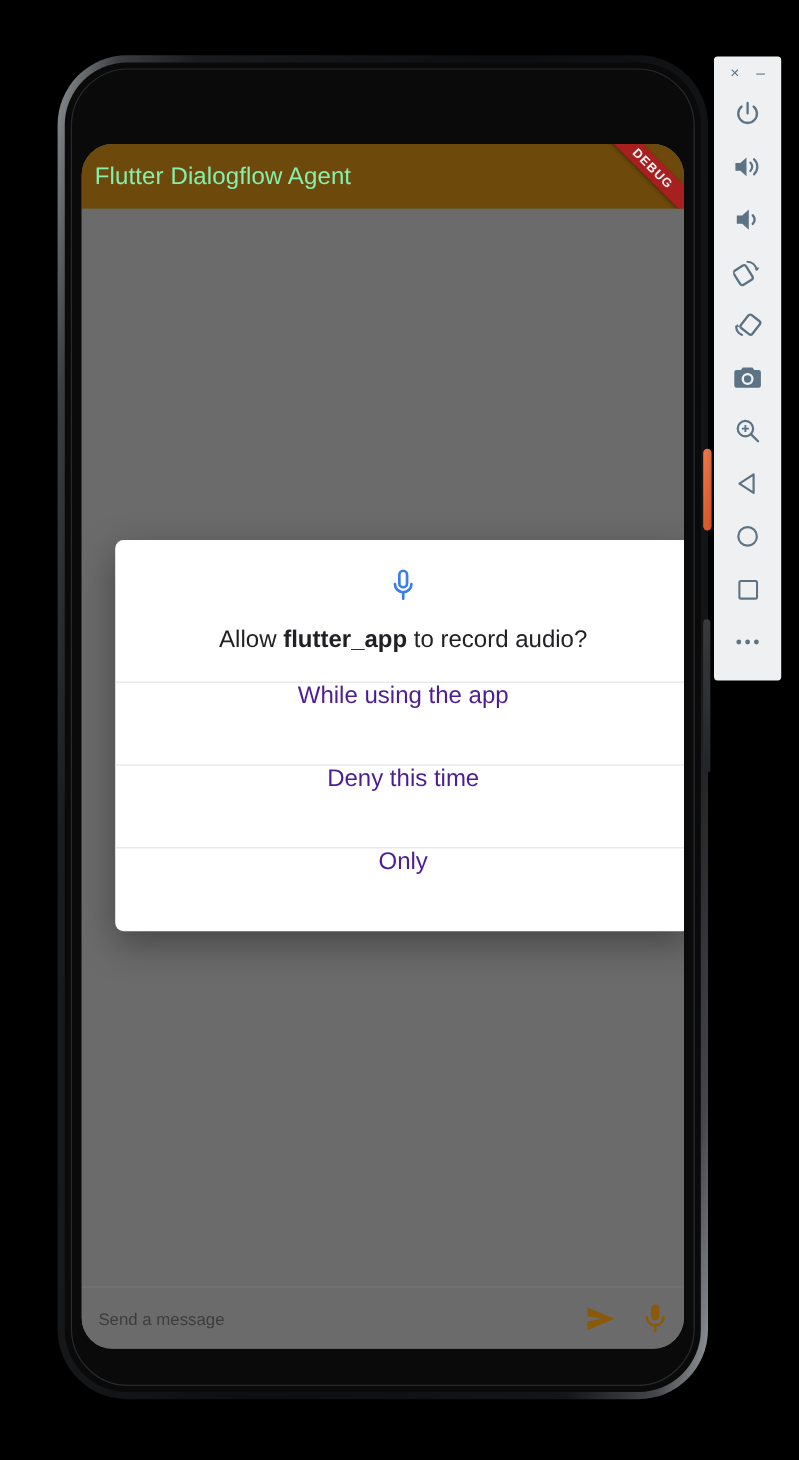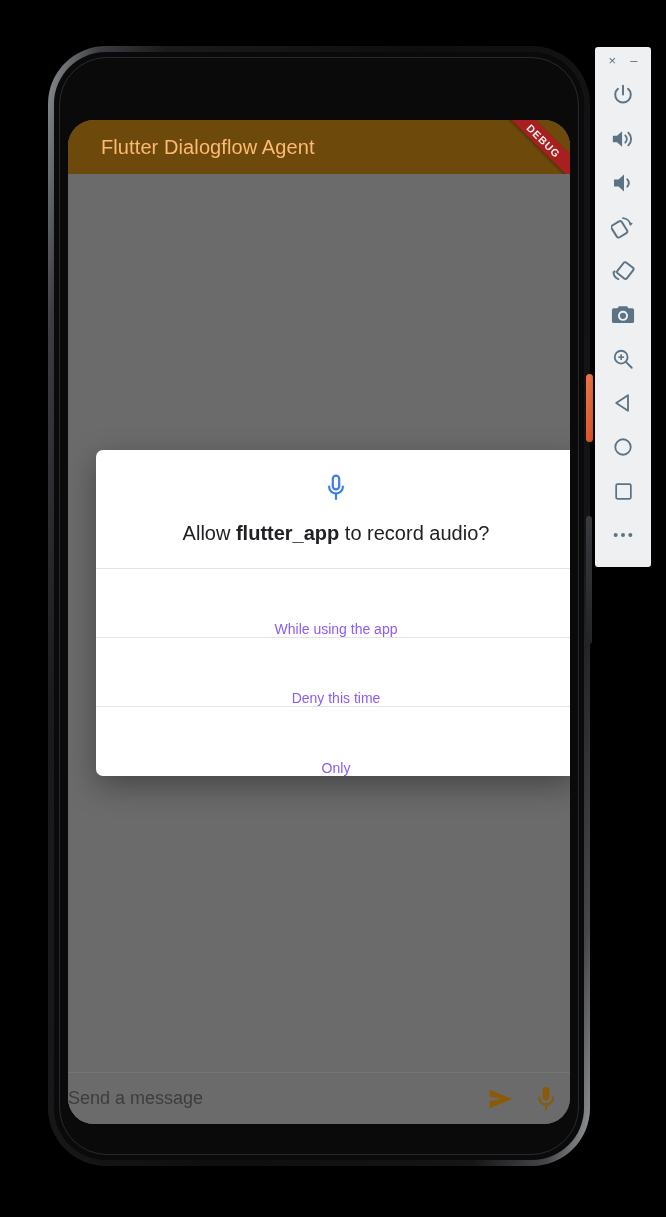--- a/index.html
+++ b/index.html
@@ -86,23 +86,23 @@
 
   
   .appbar {
     position: relative;
     height: 54px;
     background: #6d4a0b;
     display: flex; align-items: center;
     overflow: hidden;
   }
   .appbar-title {
-    margin-left: 33px;
+    margin-left: 11px;
     font-size: 20px;
-    color: #fdba74;
+    color: #86efac;
     letter-spacing: 0.1px;
   }
   .debug-ribbon {
     position: absolute; right: -33px; top: 12px;
     width: 118px; height: 17px;
     background: #a81f1f;
     transform: rotate(45deg);
     display: flex; align-items: center; justify-content: center;
     box-shadow: 0 1px 3px rgba(0,0,0,0.4);
   }
@@ -133,40 +133,41 @@
     border-bottom: 1px solid #e4e4e4;
   }
   .mic-ico { display: block; margin: 0 auto 18px; }
   .perm-title {
     font-size: 20px; color: #202124;
     line-height: 1.3;
   }
   .perm-title b { font-weight: bold; }
   .perm-opt {
     height: 69px;
-    display: flex; align-items: flex-end; justify-content: center;
-    color: #8b5cf6; font-size: 14px;
+    display: flex; align-items: flex-start; justify-content: center;
+    color: #4c1d95; font-size: 20px;
     border-bottom: 1px solid #e4e4e4;
     cursor: pointer;
   }
   .perm-opt.last { border-bottom: none; }
 
   
   .input-bar {
     position: relative;
     height: 52px;
     background: #6b6b6b;
     border-top: 1px solid #757575;
     display: flex; align-items: center;
   }
   .msg-input {
     flex: 1;
+    margin-left: 14px;
     background: transparent; border: none; outline: none;
     font-family: "Liberation Sans", sans-serif;
-    font-size: 18px; color: #3b3b3b;
+    font-size: 14px; color: #3b3b3b;
   }
   .msg-input::placeholder { color: #3d3d3d; opacity: 1; }
   .bar-ico { margin-right: 14px; cursor: pointer; flex: 0 0 auto; }
   .bar-ico.send { margin-right: 22px; }
 
   
   .emu-toolbar {
     position: absolute; left: 595px; top: 47px;
     width: 56px; height: 520px;
     background: #eff0f1;

